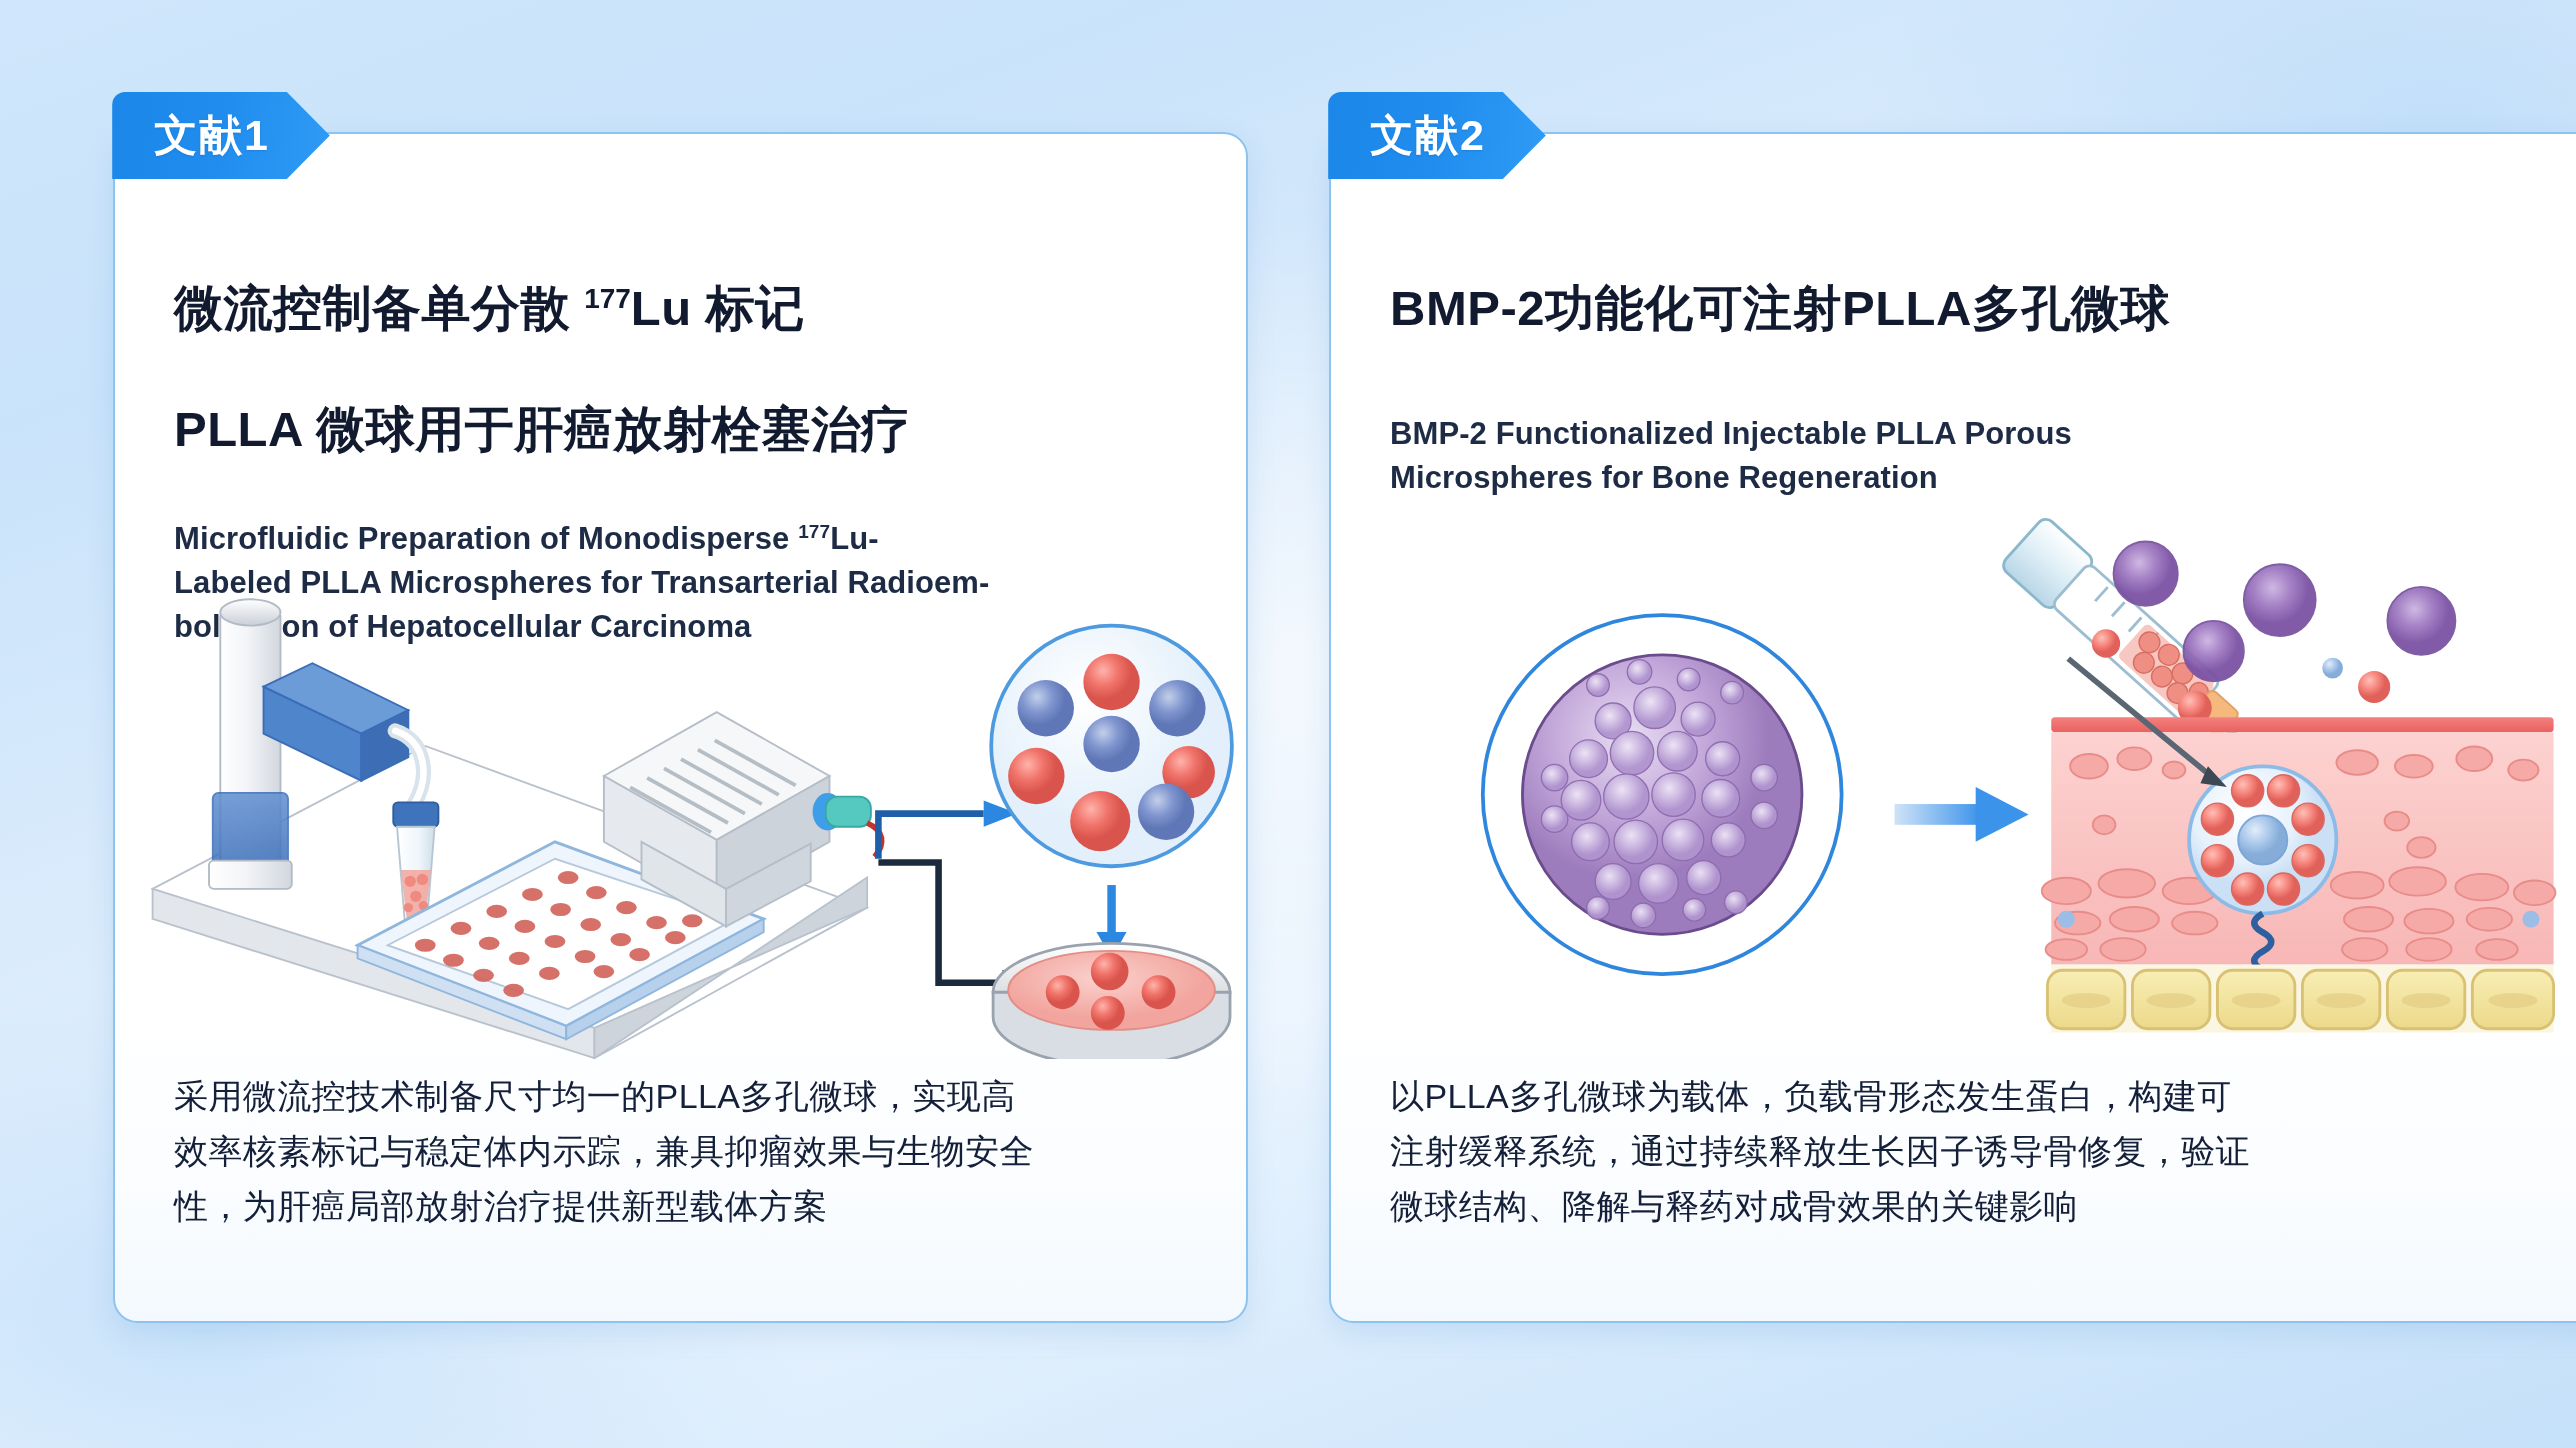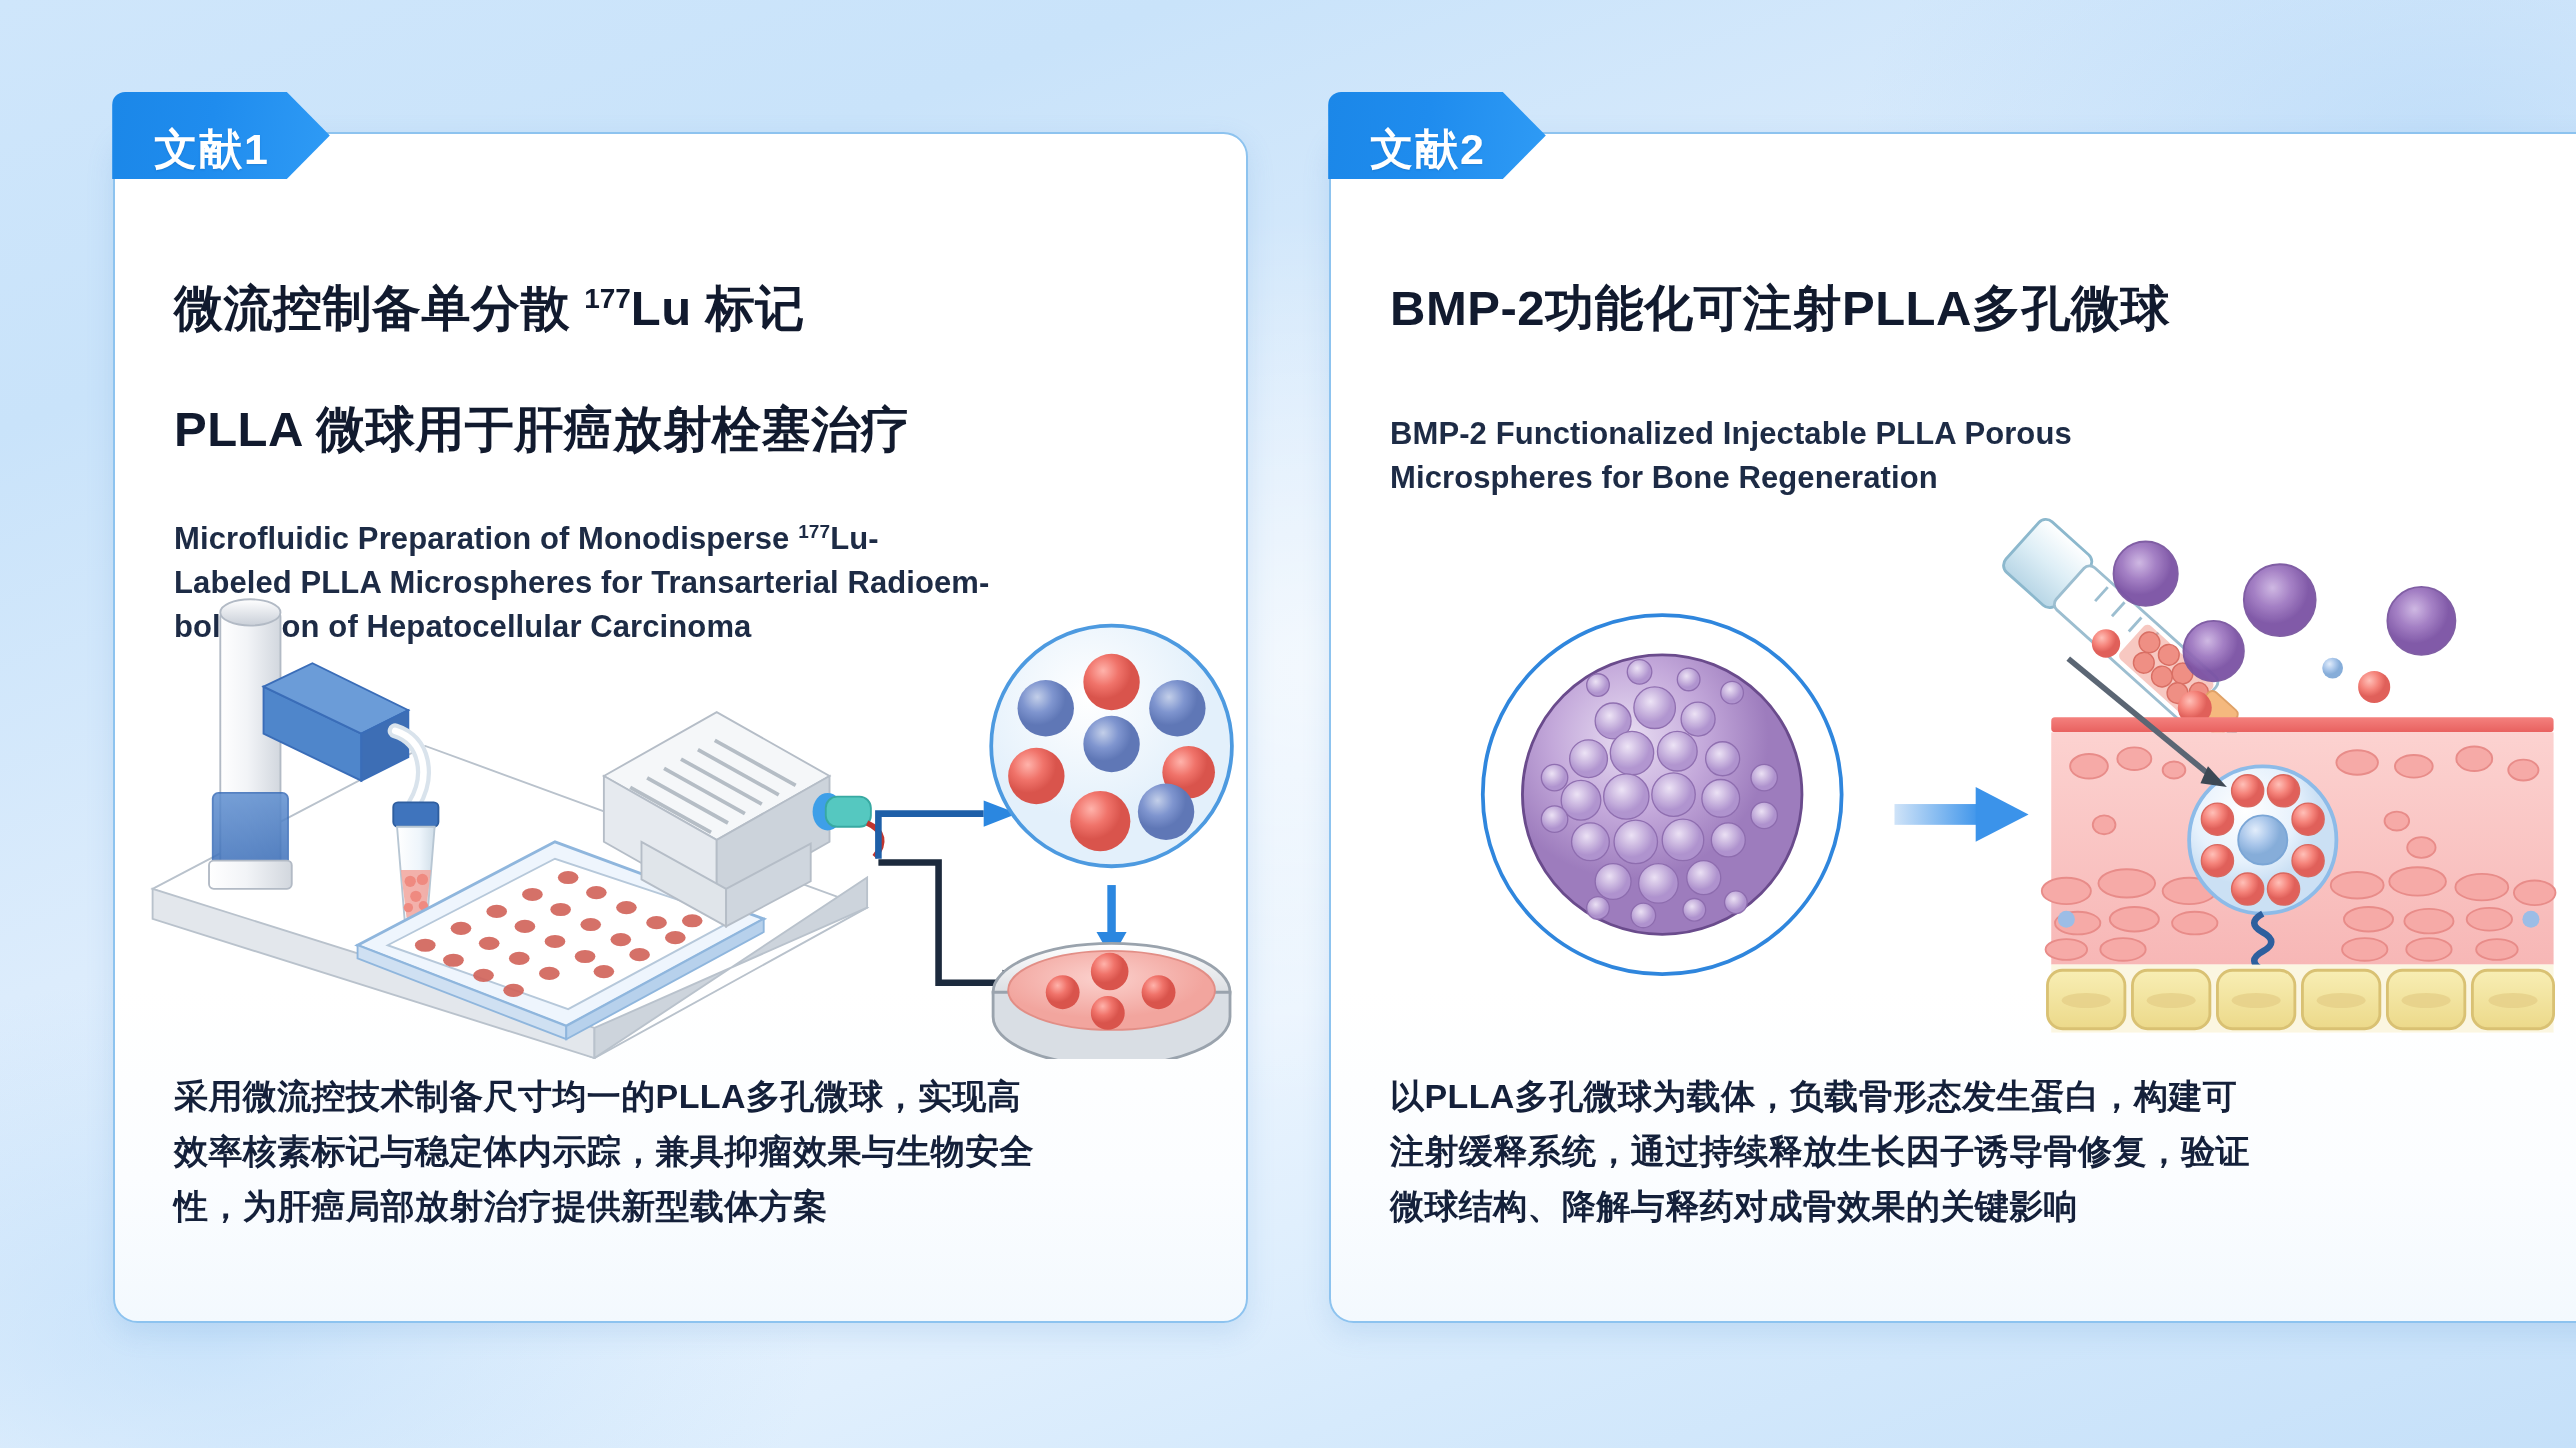--- a/index.html
+++ b/index.html
@@ -31,21 +31,21 @@
     box-sizing:border-box;
   }
   #card-1{left:113px;width:1135px;}
   #card-2{left:1329px;width:1334px;}
 
   
   .tab{
     position:absolute;
     top:-42px;left:-2.8px;
     height:87px;
-    display:flex;align-items:flex-end;
+    display:flex;align-items:center;
     padding:0 60px 0 42px;
     background:linear-gradient(100deg,#1b87e8 0%,#1f8cee 45%,#2f9bf5 100%);
     color:#ffffff;
     font-size:43px;font-weight:bold;letter-spacing:1.9px;
     border-radius:13.2px 0 0 0;
     -webkit-clip-path:polygon(0 0, calc(100% - 43px) 0, 100% 50%, calc(100% - 43px) 100%, 0 100%);
     clip-path:polygon(0 0, calc(100% - 43px) 0, 100% 50%, calc(100% - 43px) 100%, 0 100%);
     box-sizing:border-box;
     text-shadow:0 0.9px 1.9px rgba(12,80,150,0.25);
   }
@@ -75,21 +75,21 @@
 
   .desc{
     position:absolute;
     left:59px;right:53px;
     bottom:87px;
     color:#14203a;
     font-size:34px;
     line-height:1.62;
     letter-spacing:0.4px;
     white-space:pre-line;
-    font-weight:700;
+    font-weight:400;
   }
 
   
   .illus{position:absolute;left:0;right:0;}
   #illus-1{top:359px;height:566px;}
   #illus-2{top:349px;height:576px;}
   .illus svg{display:block;width:100%;height:100%;}
 </style>
 </head>
 <body>

